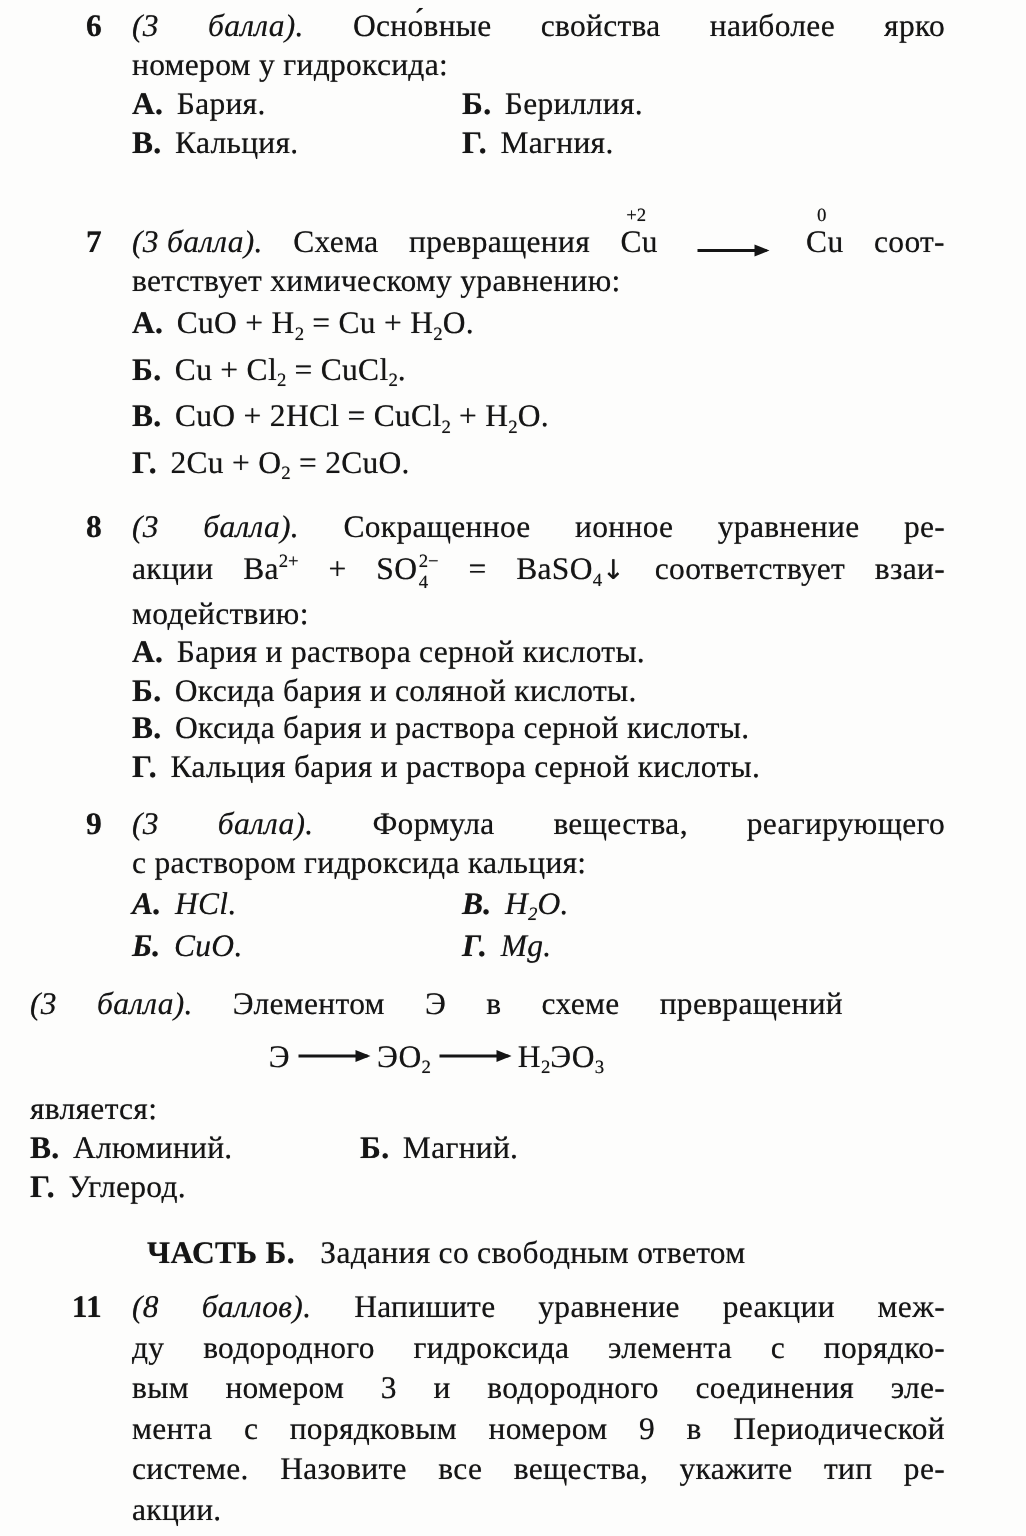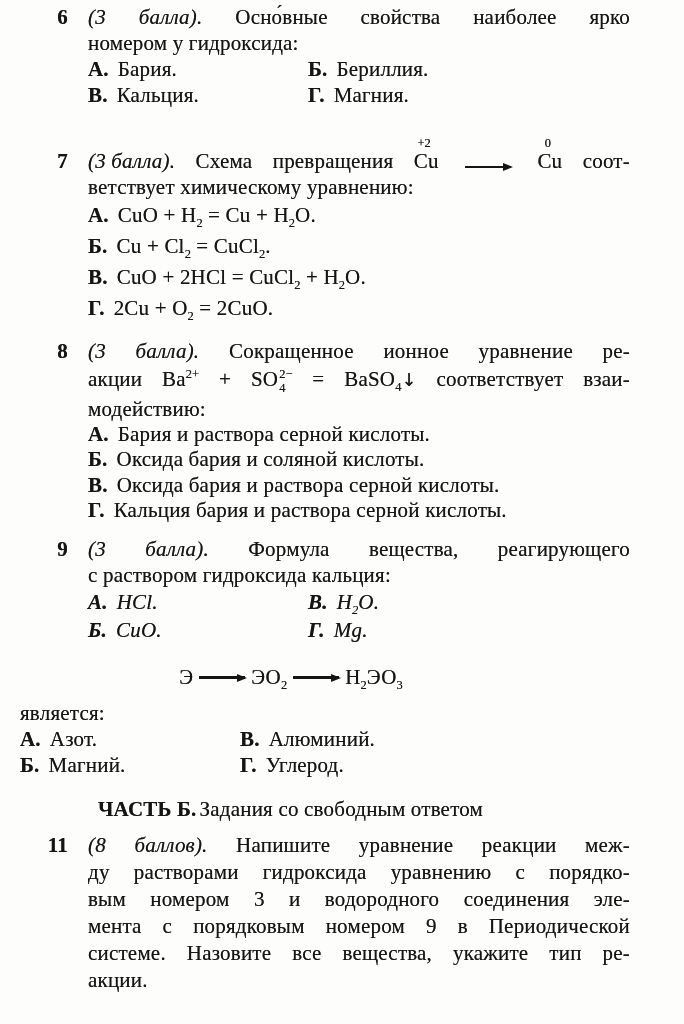--- a/index.html
+++ b/index.html
@@ -71,21 +71,21 @@
   .q8 { margin-bottom:12px; }
   .q8 .ion { line-height:30px; }
   .q8 .opt { line-height:25.5px; }
   .q9 { margin-bottom:12px; }
   .q9 .opt { line-height:28px;font-style:italic; }
   .q10 .opt { line-height:26px; }
   .scheme {
     height:44px; display:flex; align-items:center; justify-content:center;
   }
   .partb { margin:18px 0 10px 98px; line-height:26px; }
-  .pbt { font-weight:bold; margin-right:3px; }
+  .pbt { font-weight:bold; margin-right:17px; }
   .q11 .line, .q11 .qnum { line-height:27px; }
 </style>
 </head>
 <body>
 
 <div class="page">
 
   <div class="q q6">
     <div class="qnum">6</div>
     <div class="qbody">
@@ -158,46 +158,46 @@
         <div class="opt"><span class="ol">А.</span><span>HCl.</span></div>
         <div class="opt"><span class="ol">В.</span><span>H<sub>2</sub>O.</span></div>
         <div class="opt"><span class="ol">Б.</span><span>CuO.</span></div>
         <div class="opt"><span class="ol">Г.</span><span>Mg.</span></div>
       </div>
     </div>
   </div>
 
   <div class="q q10">
     <div class="qbody">
+      <div class="line j"><span class="pts">(3 балла).</span> <span>Элементом Э в схеме превращений</span></div>
       <div class="scheme">
         <span>Э</span>
         <span class="arr"></span>
         <span>ЭО<sub>2</sub></span>
         <span class="arr"></span>
         <span>H<sub>2</sub>ЭО<sub>3</sub></span>
       </div>
       <div class="line">является:</div>
       <div class="opts2">
-        <div class="opt"><span class="ol">А.</span><span>Азот.</span></div>
         <div class="opt"><span class="ol">В.</span><span>Алюминий.</span></div>
         <div class="opt"><span class="ol">Б.</span><span>Магний.</span></div>
         <div class="opt"><span class="ol">Г.</span><span>Углерод.</span></div>
       </div>
     </div>
   </div>
 
   <div class="partb">
     <span class="pbt">ЧАСТЬ Б.</span><span>Задания со свободным ответом</span>
   </div>
 
   <div class="q q11">
     <div class="qnum">11</div>
     <div class="qbody">
       <div class="line j"><span class="pts">(8 баллов).</span> <span>Напишите уравнение реакции меж-</span></div>
-      <div class="line j">ду растворами гидроксида уравнению с порядко-</div>
+      <div class="line j">ду водородного гидроксида элемента с порядко-</div>
       <div class="line j">вым номером 3 и водородного соединения эле-</div>
       <div class="line j">мента с порядковым номером 9 в Периодической</div>
       <div class="line j">системе. Назовите все вещества, укажите тип ре-</div>
       <div class="line">акции.</div>
     </div>
   </div>
 
 </div>
 
 </body></html>

